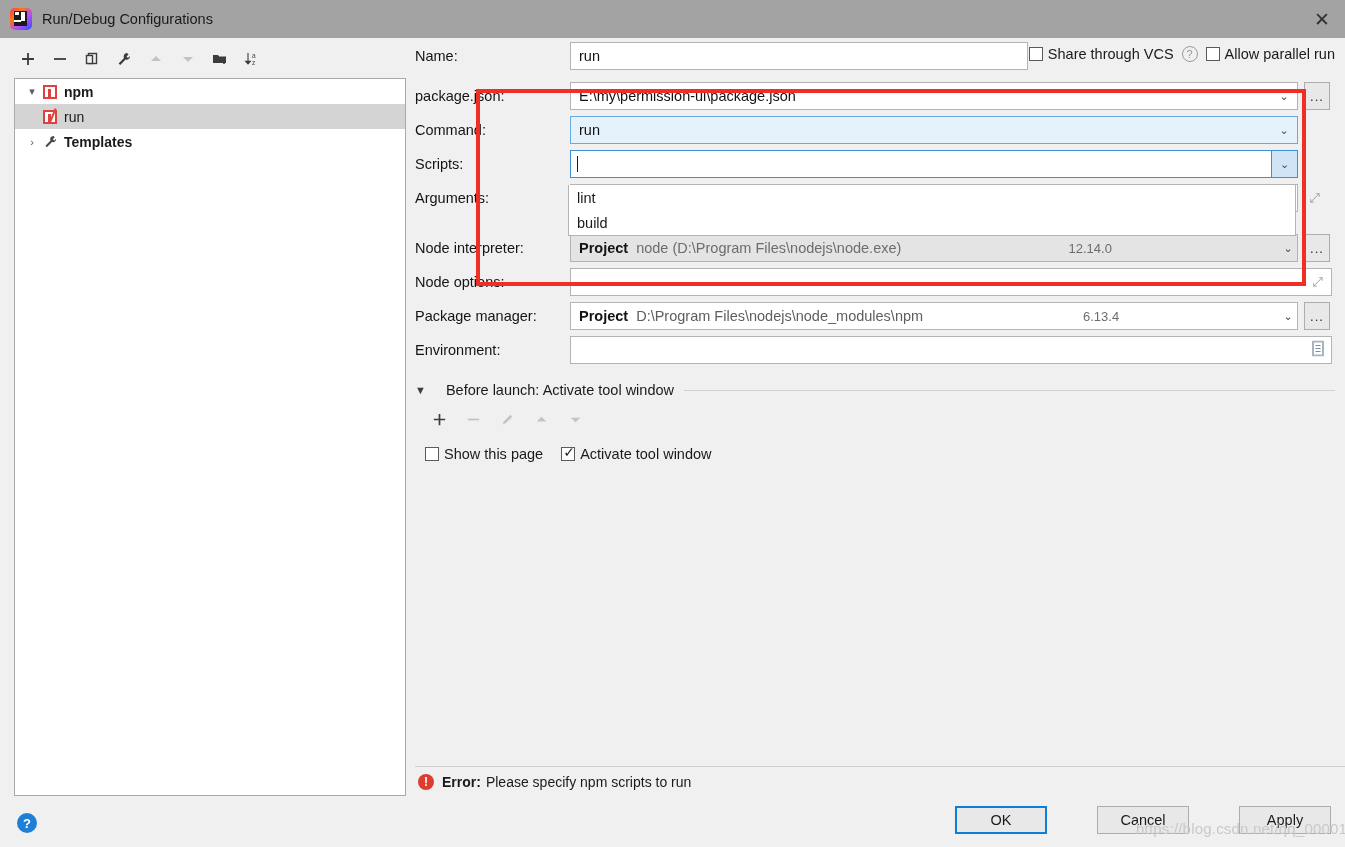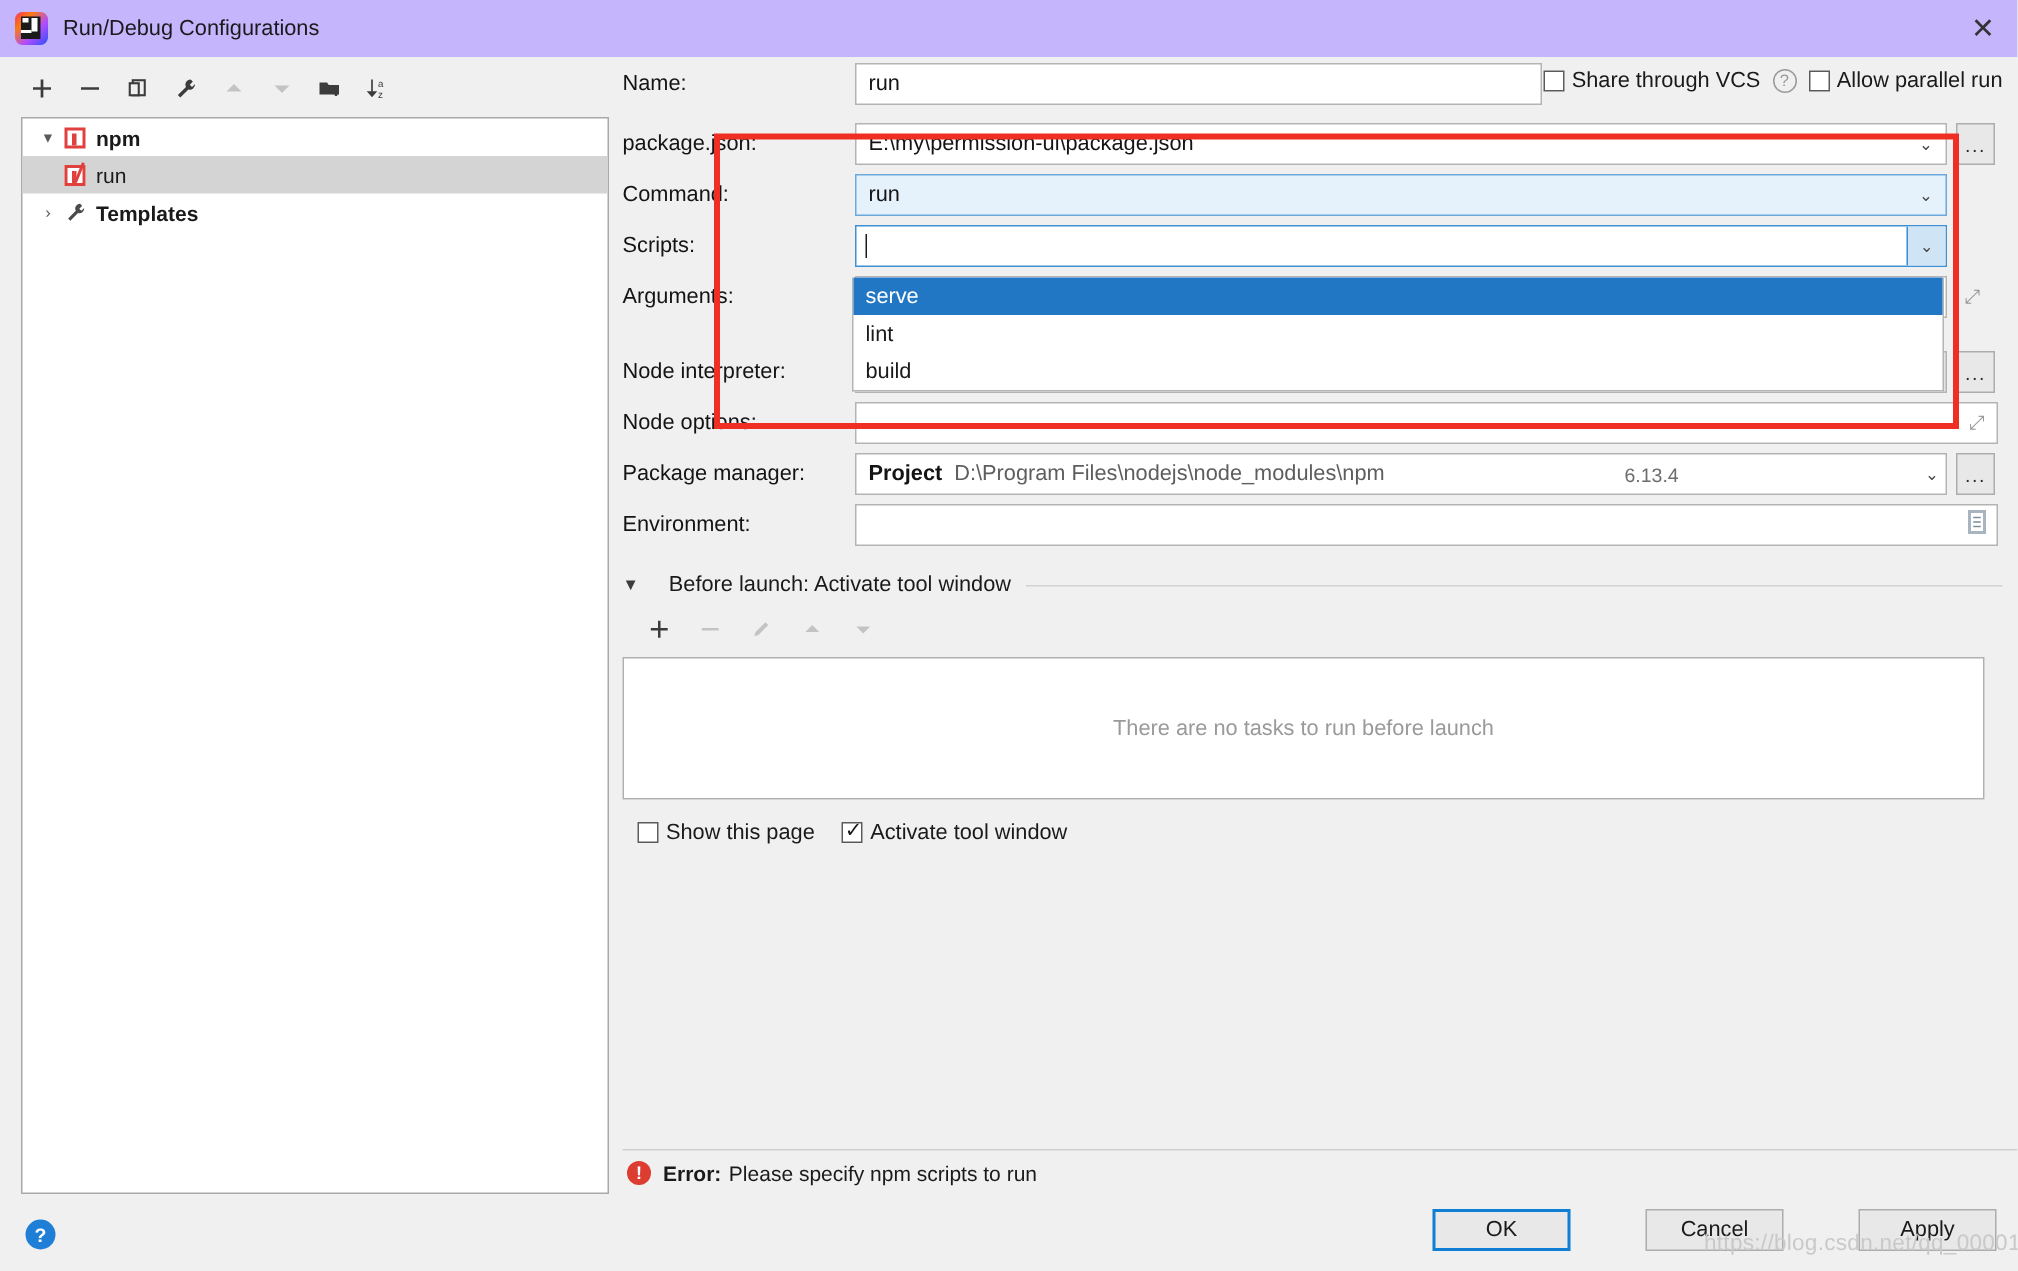--- a/index.html
+++ b/index.html
@@ -9,21 +9,21 @@
     background:#f0f0f0;
     font-family:"Liberation Sans", sans-serif;
     font-size:14px;
     color:#1a1a1a;
     overflow:hidden;
     position:relative;
   }
 
   
   .titlebar {
-    height:38px; background:#c4b5fd;
+    height:38px; background:#a3a3a3;
     display:flex; align-items:center;
     position:relative;
   }
   .ij-logo {
     width:22px; height:22px; margin-left:10px; margin-right:10px;
     border-radius:5px; position:relative; overflow:hidden;
     background:linear-gradient(135deg,#fe315d 0%,#f97a12 28%,#b24dff 62%,#2b50ff 100%);
     flex:none;
   }
   .ij-logo .ij-inner {
@@ -398,38 +398,34 @@
           <path d="M3 10l5-5 5 5z" fill="currentColor"></path>
         </svg>
     </div>
     <div class="tb-btn dim">
       <svg width="15" height="15" viewBox="0 0 16 16">
           <path d="M3 6l5 5 5-5z" fill="currentColor"></path>
         </svg>
     </div>
   </div>
 
-  <div class="bl-box" style="width:908px;">
-    <span>There are no tasks to run before launch</span>
-  </div>
 
   <div class="bottom-checks">
     <span class="chk-lbl">
       <span class="cb"></span>
       <span>Show this page</span>
     </span>
     <span class="chk-lbl">
       <span class="cb checked"></span>
       <span>Activate tool window</span>
     </span>
   </div>
 </div>
 
 <div class="dd-popup">
-  <div class="dd-item sel">serve</div>
   <div class="dd-item">lint</div>
   <div class="dd-item">build</div>
 </div>
 
 <div class="red-rect"></div>
 
 <div class="err-sep"></div>
 <div class="err-row">
   <span class="err-icon">!</span>
   <span class="err-bold">Error:</span>

